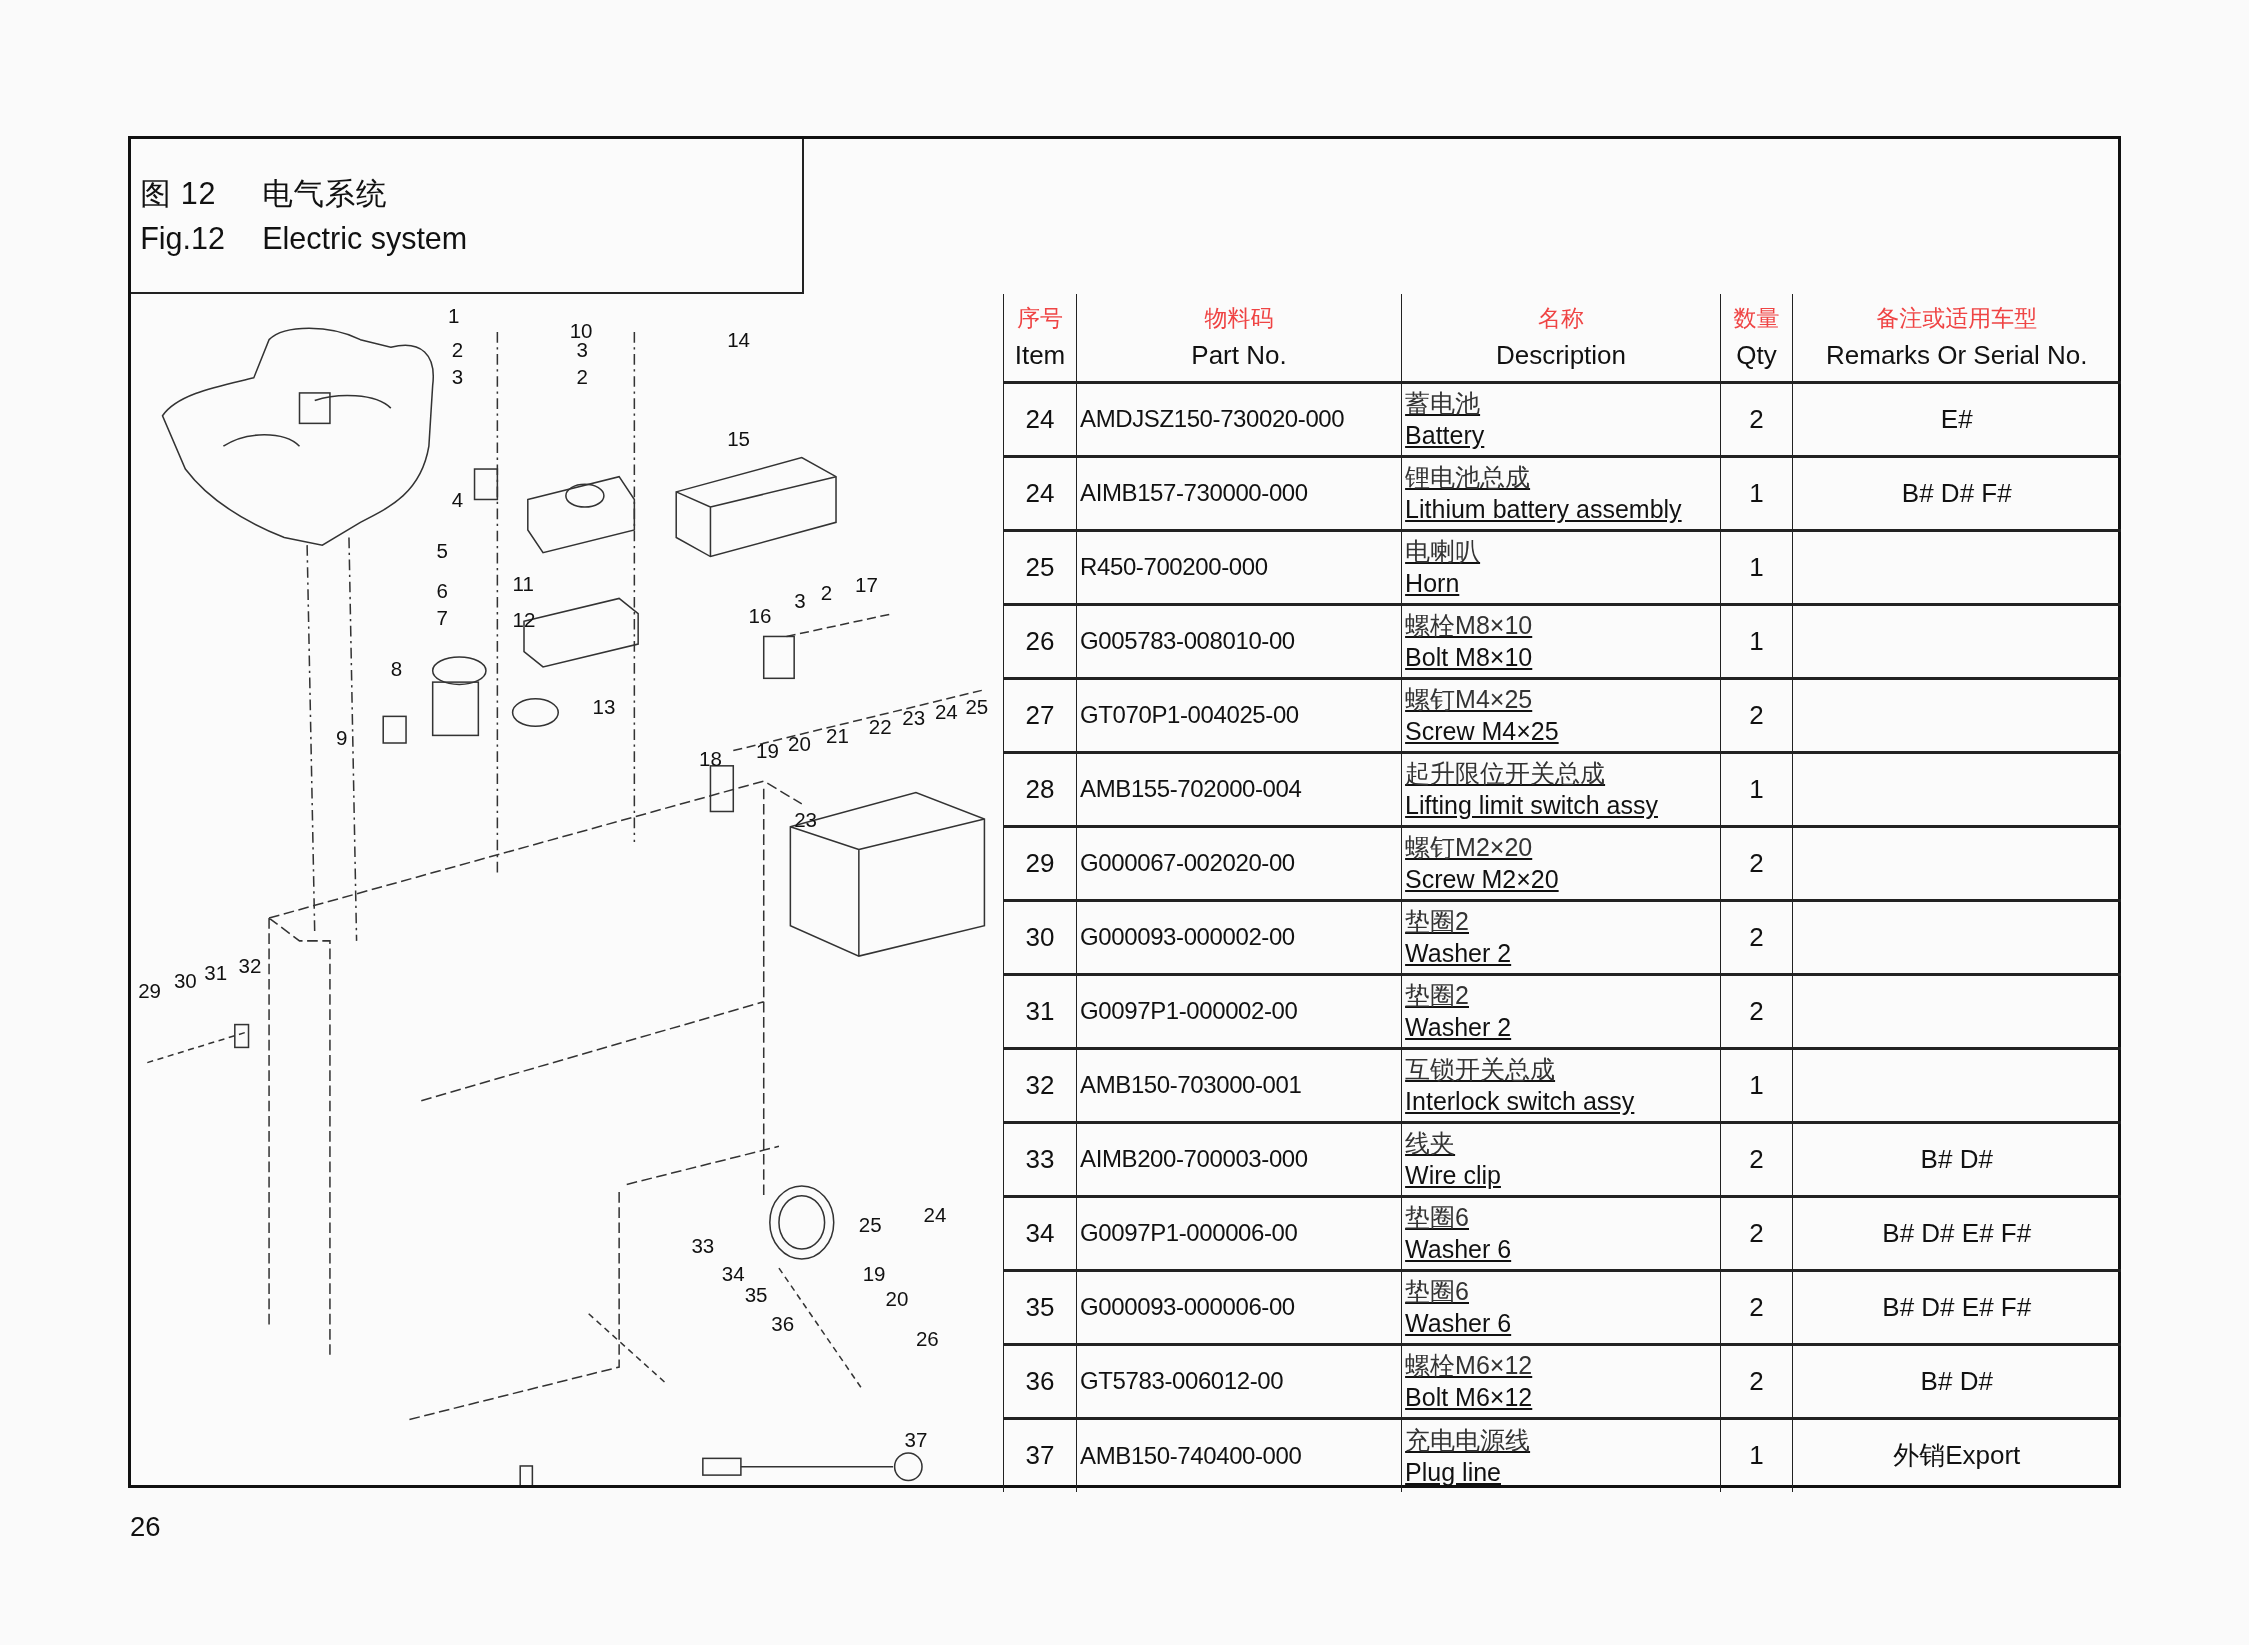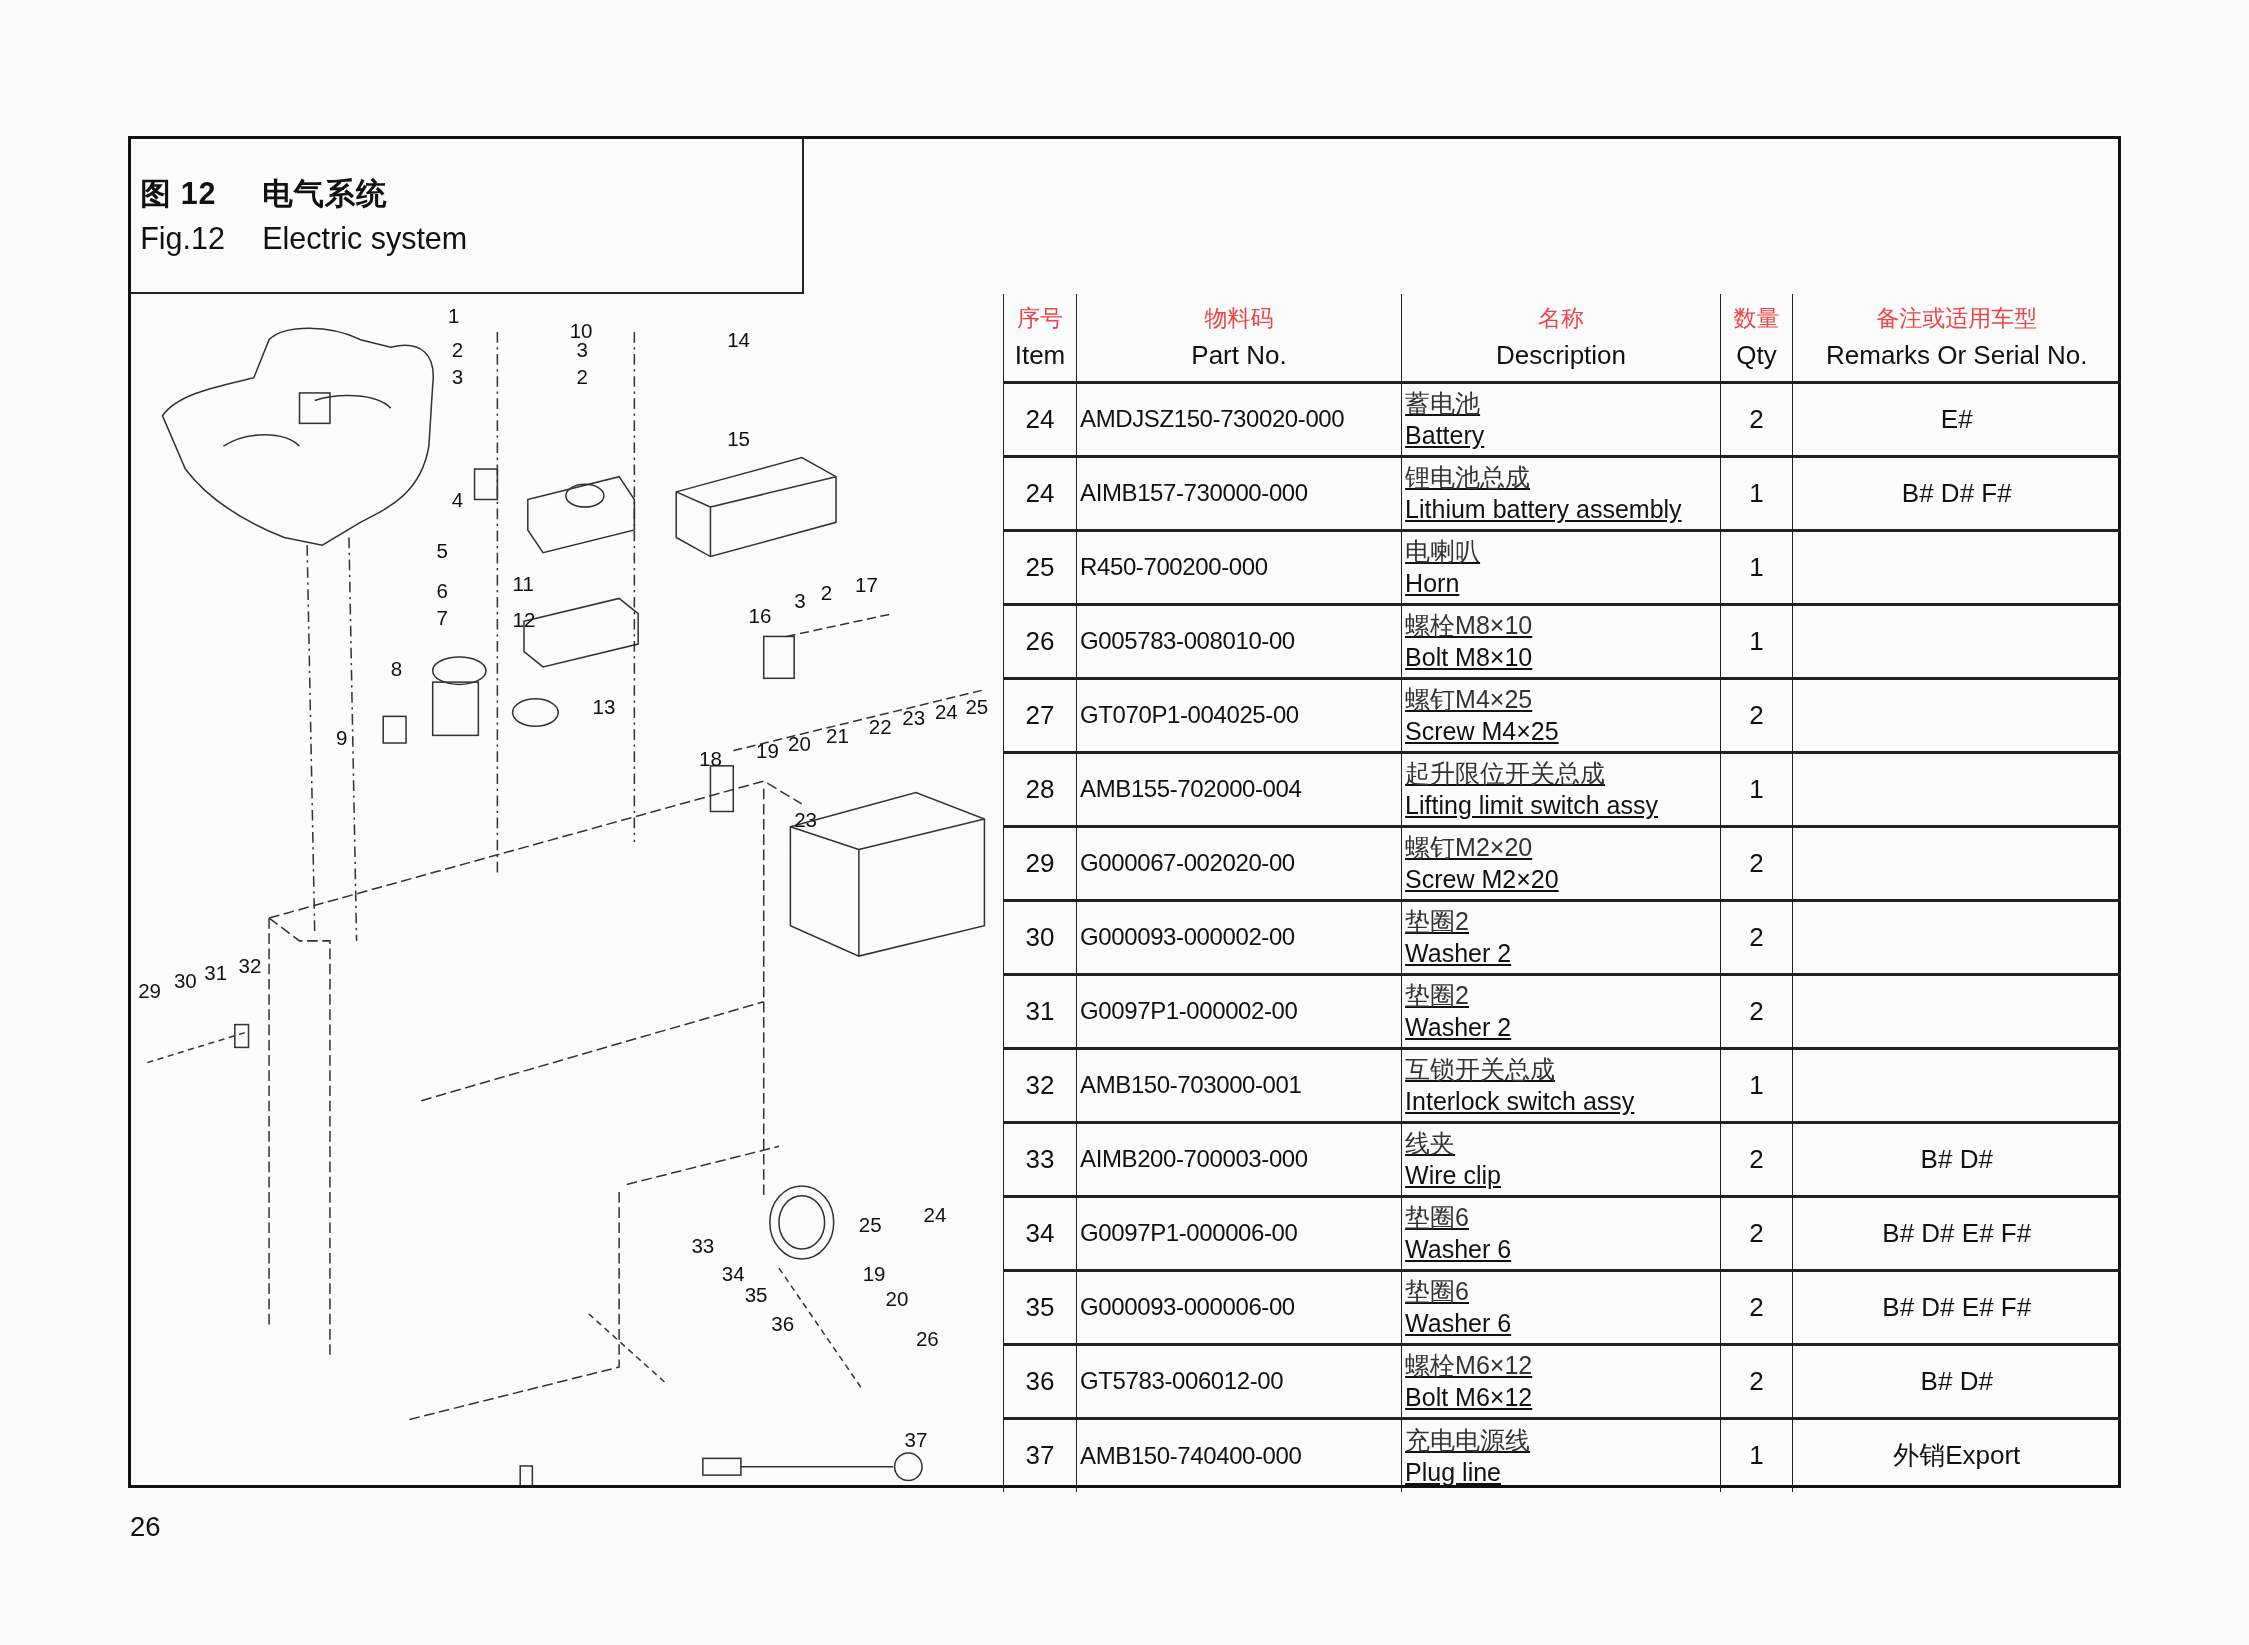--- a/index.html
+++ b/index.html
@@ -15,21 +15,21 @@
   .header-left {
     position: absolute; left: 0; top: 0; width: 673px; height: 155px;
     border-right: 2.3px solid #222; border-bottom: 2.3px solid #222; box-sizing: border-box;
   }
   .header-right {
     position: absolute; left: 673px; top: 0; right: 0; height: 155px;
     border-bottom: 2.3px solid #222; box-sizing: border-box;
     display: flex; align-items: center; justify-content: center;
     font-size: 26px;
   }
-  .title-cn { position: absolute; left: 9.2px; top: 35px; font-size: 30.5px; font-weight: bold; letter-spacing: 0.8px; }
+  .title-cn { position: absolute; left: 9.2px; top: 35px; font-size: 30.5px; font-weight: normal; letter-spacing: 0.8px; }
   .title-en { position: absolute; left: 9.2px; top: 82px; font-size: 30.5px; font-weight: normal; }
   .title-cn .num, .title-en .num { display: inline-block; width: 122px; }
 
   .diagram { position: absolute; left: 0; top: 155px; width: 872px; bottom: 0; }
   .diagram svg { width: 100%; height: 100%; }
   .callout { font-size: 27px; fill: #111; font-family: "Liberation Sans", sans-serif; }
 
   table.parts {
     position: absolute; left: 872px; top: 155px; right: 0;
     border-collapse: collapse; table-layout: fixed; width: 1117px;

